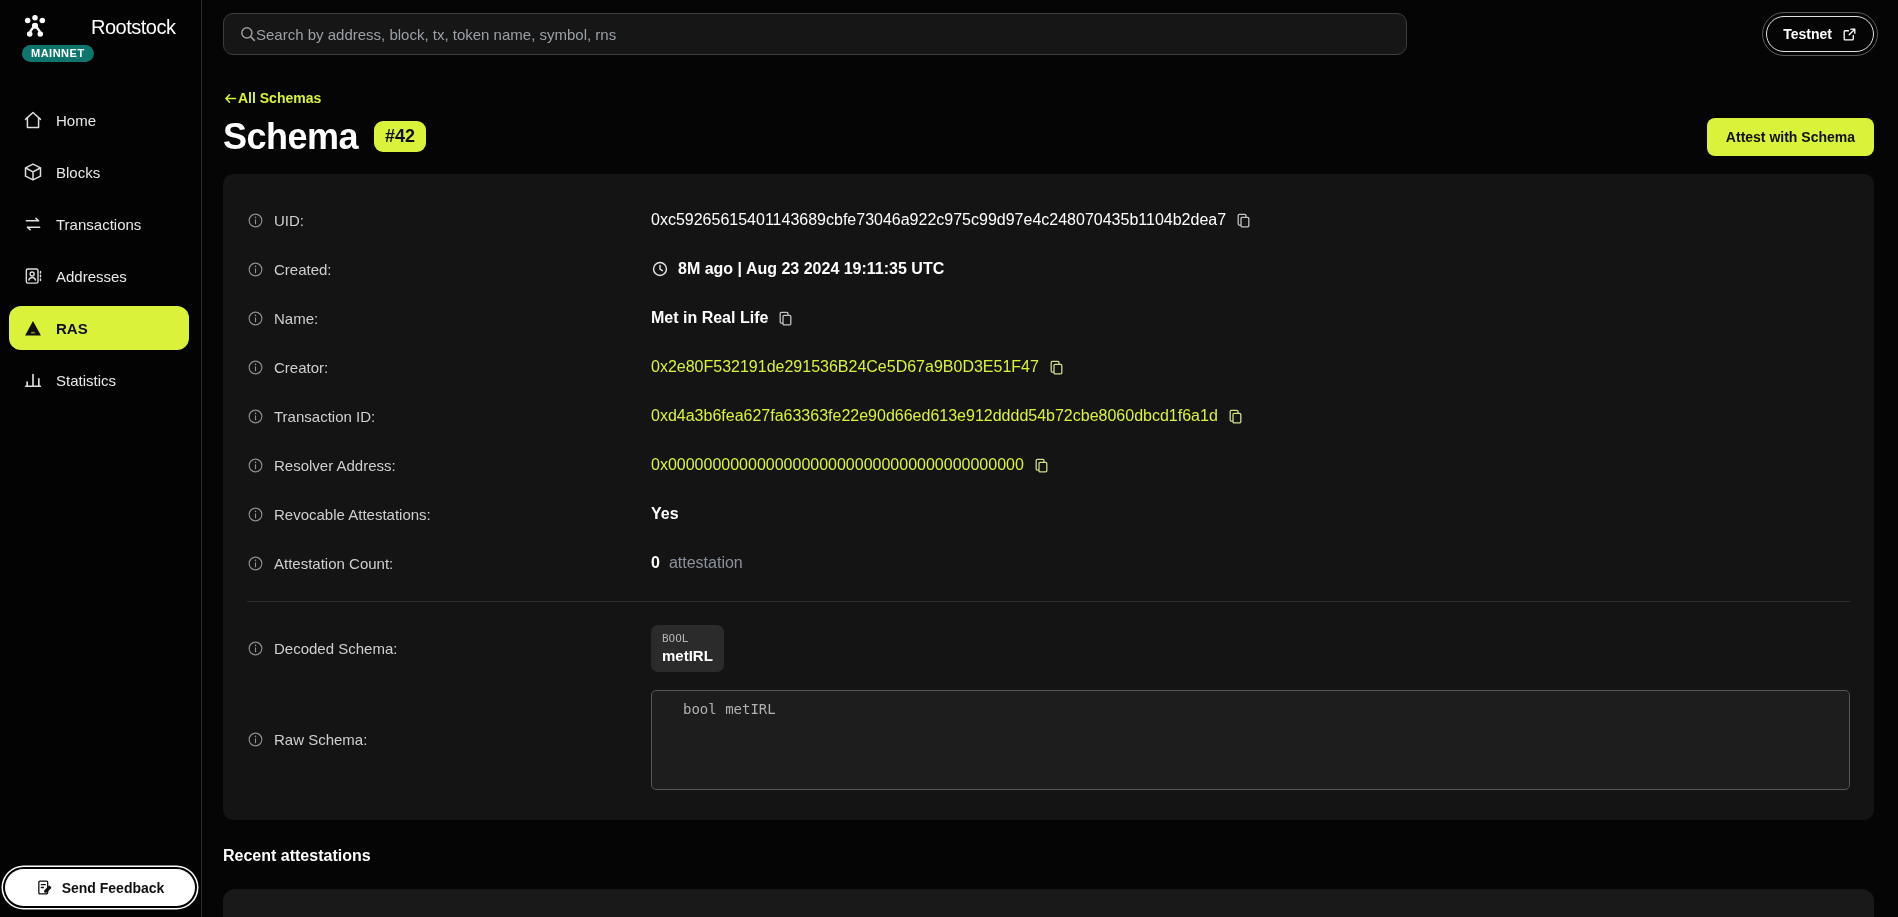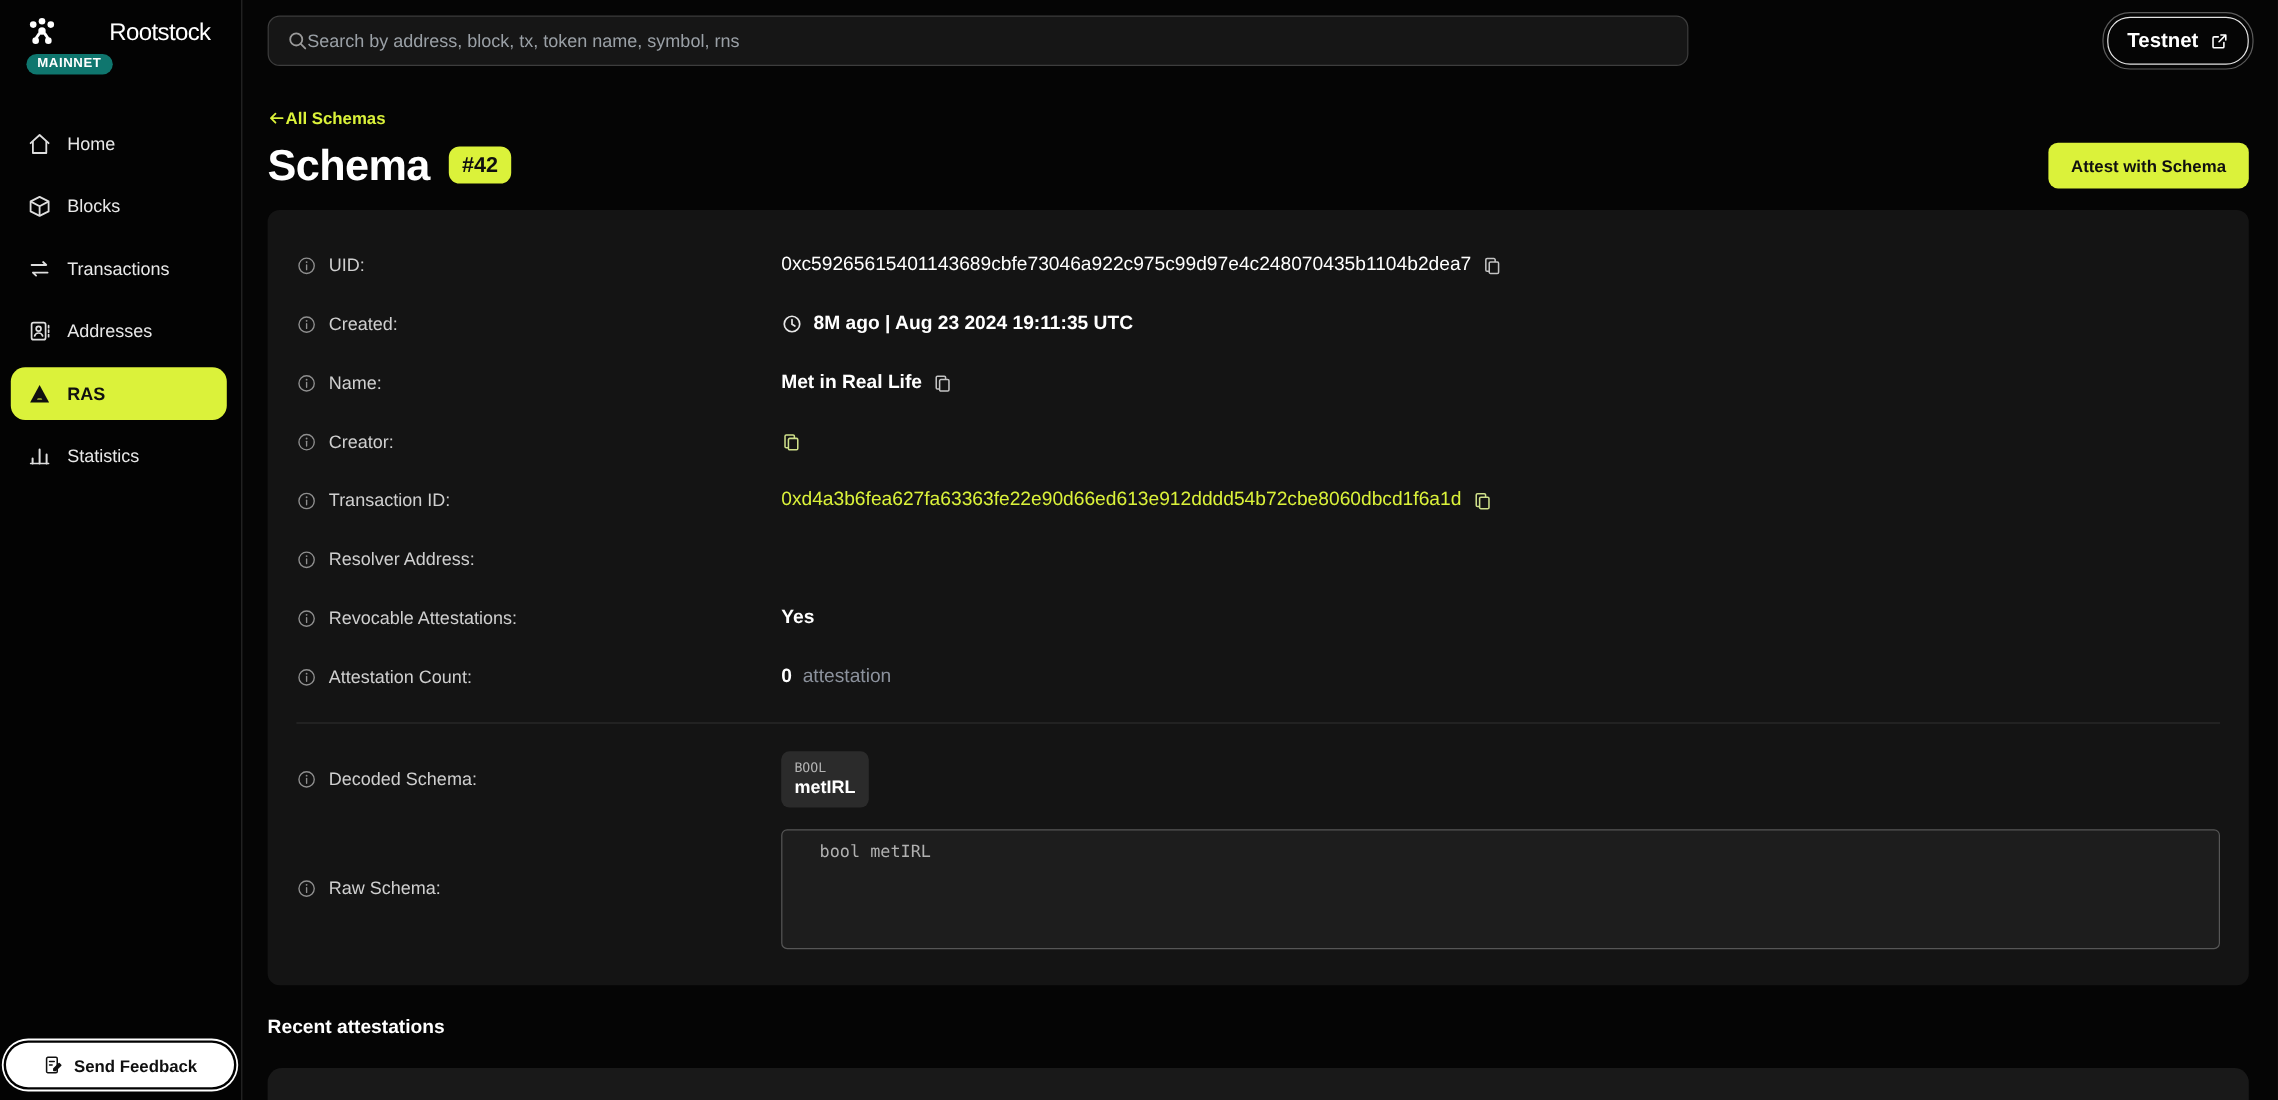--- a/index.html
+++ b/index.html
@@ -56,21 +56,21 @@
     position:absolute; left:16px; top:12px; width:18px; height:18px; color:#9a9a9a;
   }
   .search-input {
     width:100%; height:100%; background:#161616; border:1px solid #3d3d3d;
     border-radius:10px; color:#cfcfcf; font-size:15px; padding:0 16px 0 32px;
     font-family:"Liberation Sans", sans-serif; outline:none;
   }
   .search-input::placeholder { color:#9aa0a6; }
   .testnet-btn {
     margin-left:auto; display:flex; align-items:center; gap:10px;
-    background:transparent; color:#fff; font-size:17px; font-weight:600;
+    background:transparent; color:#fff; font-size:14px; font-weight:600;
     border:1.5px solid #e3e3e3; border-radius:19px; padding:9px 16px;
     outline:1px solid #5a5a5a; outline-offset:3px; cursor:pointer;
     font-family:"Liberation Sans", sans-serif;
   }
   .testnet-btn svg { width:15px; height:15px; }
 
   .back-link {
     margin-top:35px; display:inline-flex; align-items:center; 
     color:var(--lime); font-size:14px; font-weight:700; cursor:pointer;
   }
@@ -337,20 +337,21 @@
         <span class="iicon">
             <svg viewBox="0 0 24 24" fill="none" stroke="currentColor" stroke-width="1.6">
               <circle cx="12" cy="12" r="9"></circle>
               <path d="M12 11v5.5" stroke-linecap="round"></path>
               <circle cx="12" cy="7.6" r="1.1" fill="currentColor" stroke="none"></circle>
             </svg>
           </span>
         <span>Creator:</span>
       </div>
       <div class="dvalue link">
+        <span>0x2e80F532191de291536B24Ce5D67a9B0D3E51F47</span>
         <span class="copy-ic">
             <svg viewBox="0 0 24 24" fill="none" stroke="currentColor" stroke-width="1.8" stroke-linejoin="round">
               <rect x="8.5" y="7.5" width="11" height="13.5" rx="1.5"></rect>
               <path d="M15.5 7.5V5A1.5 1.5 0 0 0 14 3.5H6A1.5 1.5 0 0 0 4.5 5v12A1.5 1.5 0 0 0 6 18.5h2.5"></path>
             </svg>
           </span>
       </div>
     </div>
 
     <div class="drow">
@@ -379,20 +380,29 @@
       <div class="dlabel">
         <span class="iicon">
             <svg viewBox="0 0 24 24" fill="none" stroke="currentColor" stroke-width="1.6">
               <circle cx="12" cy="12" r="9"></circle>
               <path d="M12 11v5.5" stroke-linecap="round"></path>
               <circle cx="12" cy="7.6" r="1.1" fill="currentColor" stroke="none"></circle>
             </svg>
           </span>
         <span>Resolver Address:</span>
       </div>
+      <div class="dvalue link">
+        <span>0x0000000000000000000000000000000000000000</span>
+        <span class="copy-ic">
+            <svg viewBox="0 0 24 24" fill="none" stroke="currentColor" stroke-width="1.8" stroke-linejoin="round">
+              <rect x="8.5" y="7.5" width="11" height="13.5" rx="1.5"></rect>
+              <path d="M15.5 7.5V5A1.5 1.5 0 0 0 14 3.5H6A1.5 1.5 0 0 0 4.5 5v12A1.5 1.5 0 0 0 6 18.5h2.5"></path>
+            </svg>
+          </span>
+      </div>
     </div>
 
     <div class="drow">
       <div class="dlabel">
         <span class="iicon">
             <svg viewBox="0 0 24 24" fill="none" stroke="currentColor" stroke-width="1.6">
               <circle cx="12" cy="12" r="9"></circle>
               <path d="M12 11v5.5" stroke-linecap="round"></path>
               <circle cx="12" cy="7.6" r="1.1" fill="currentColor" stroke="none"></circle>
             </svg>

